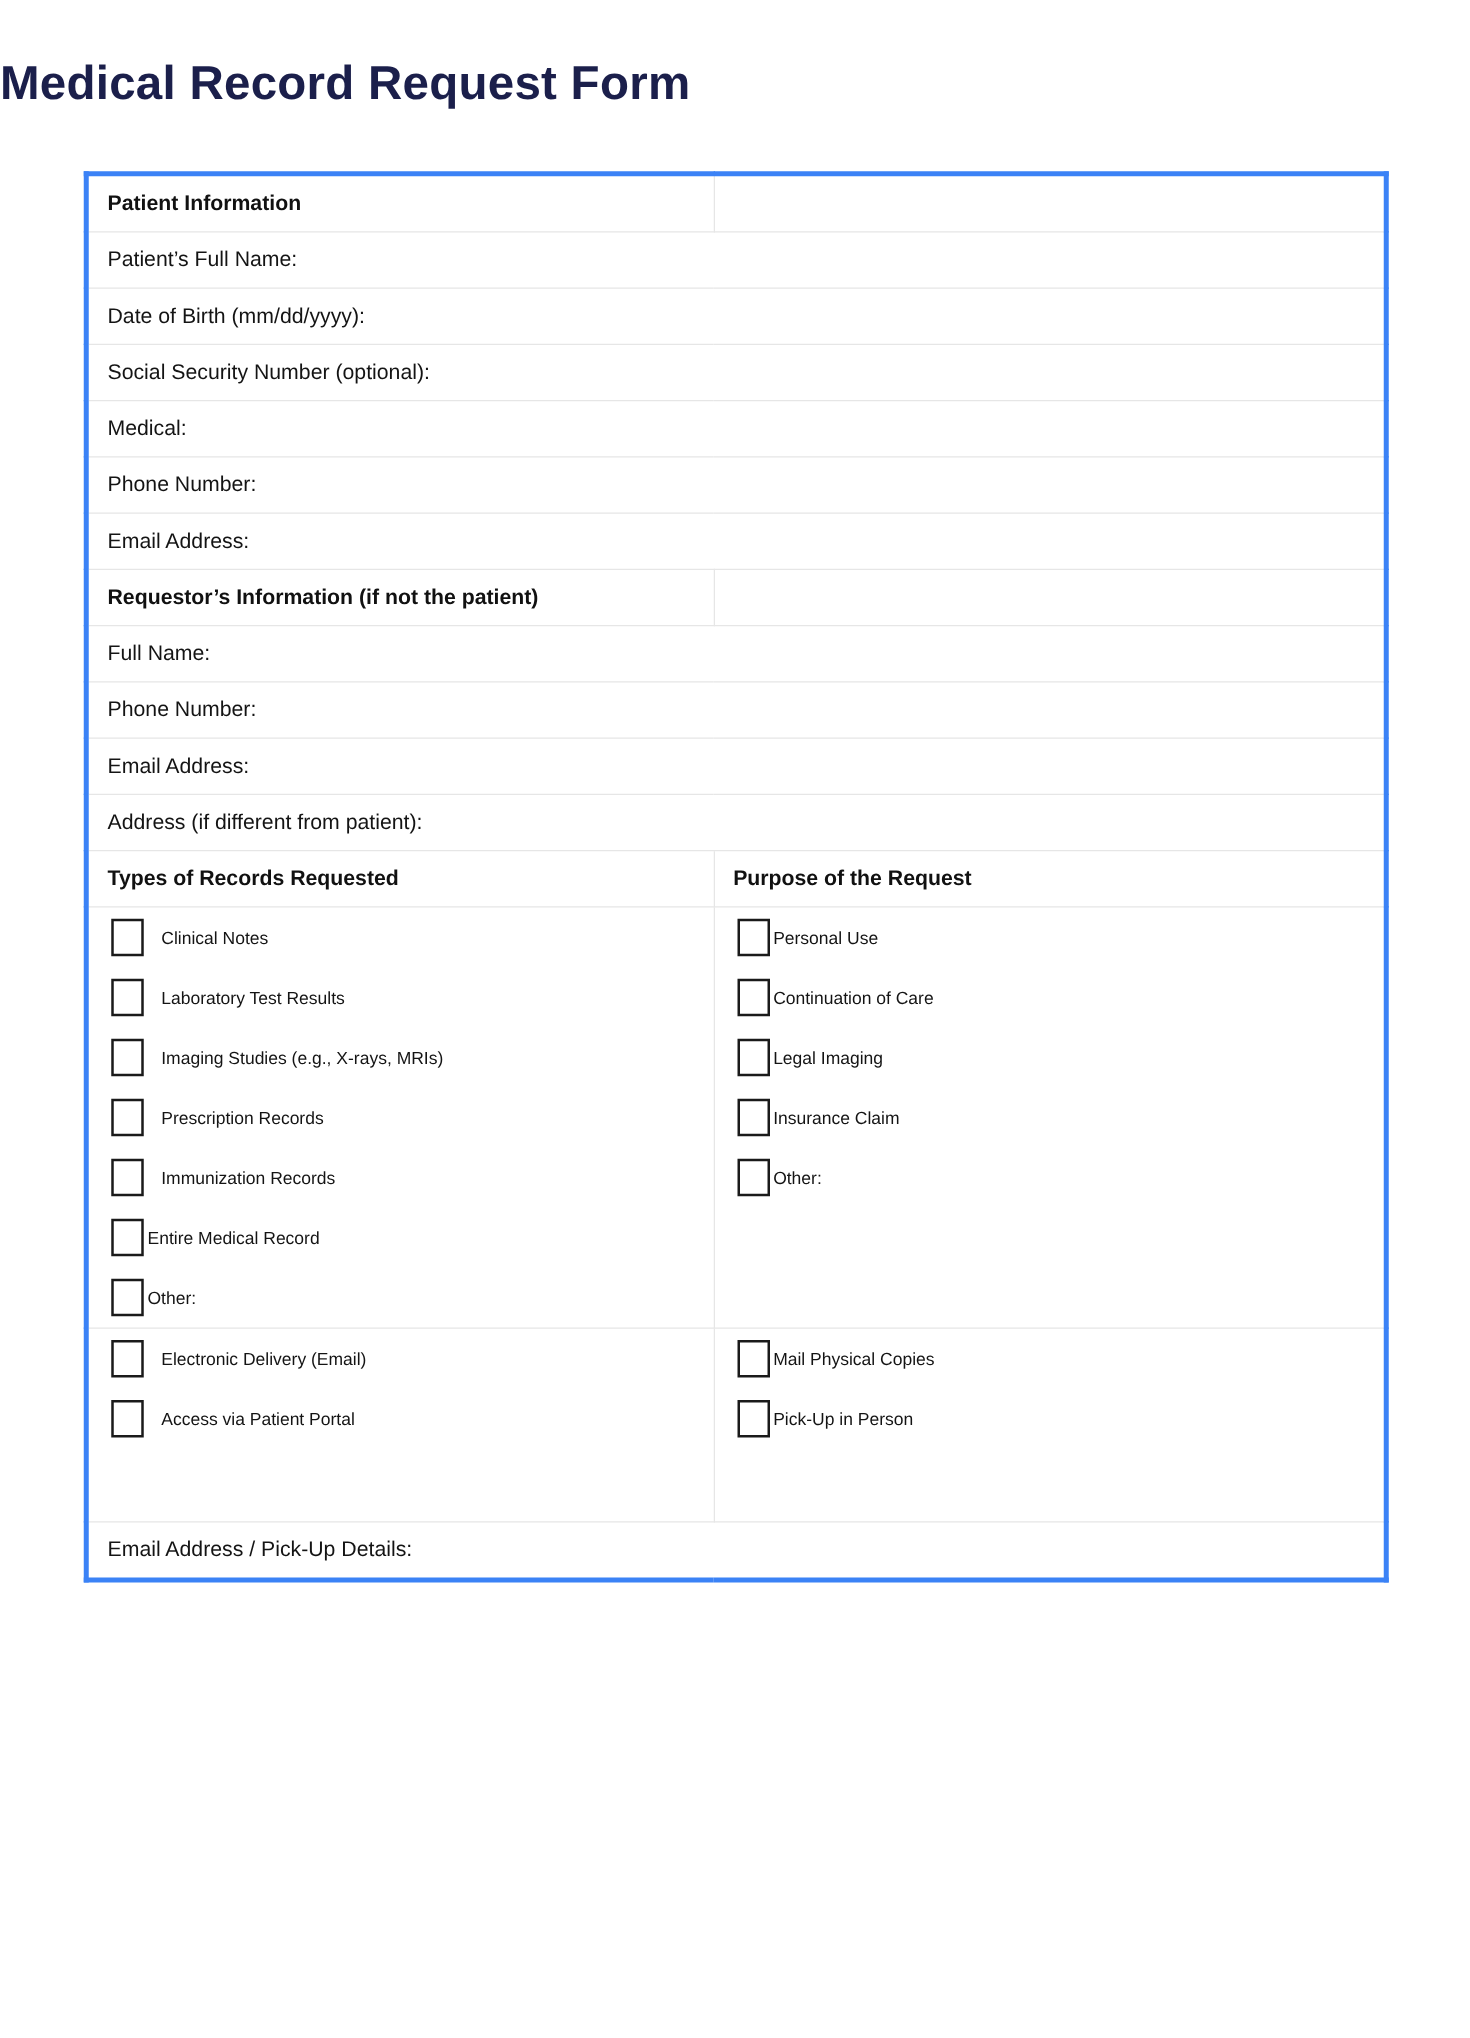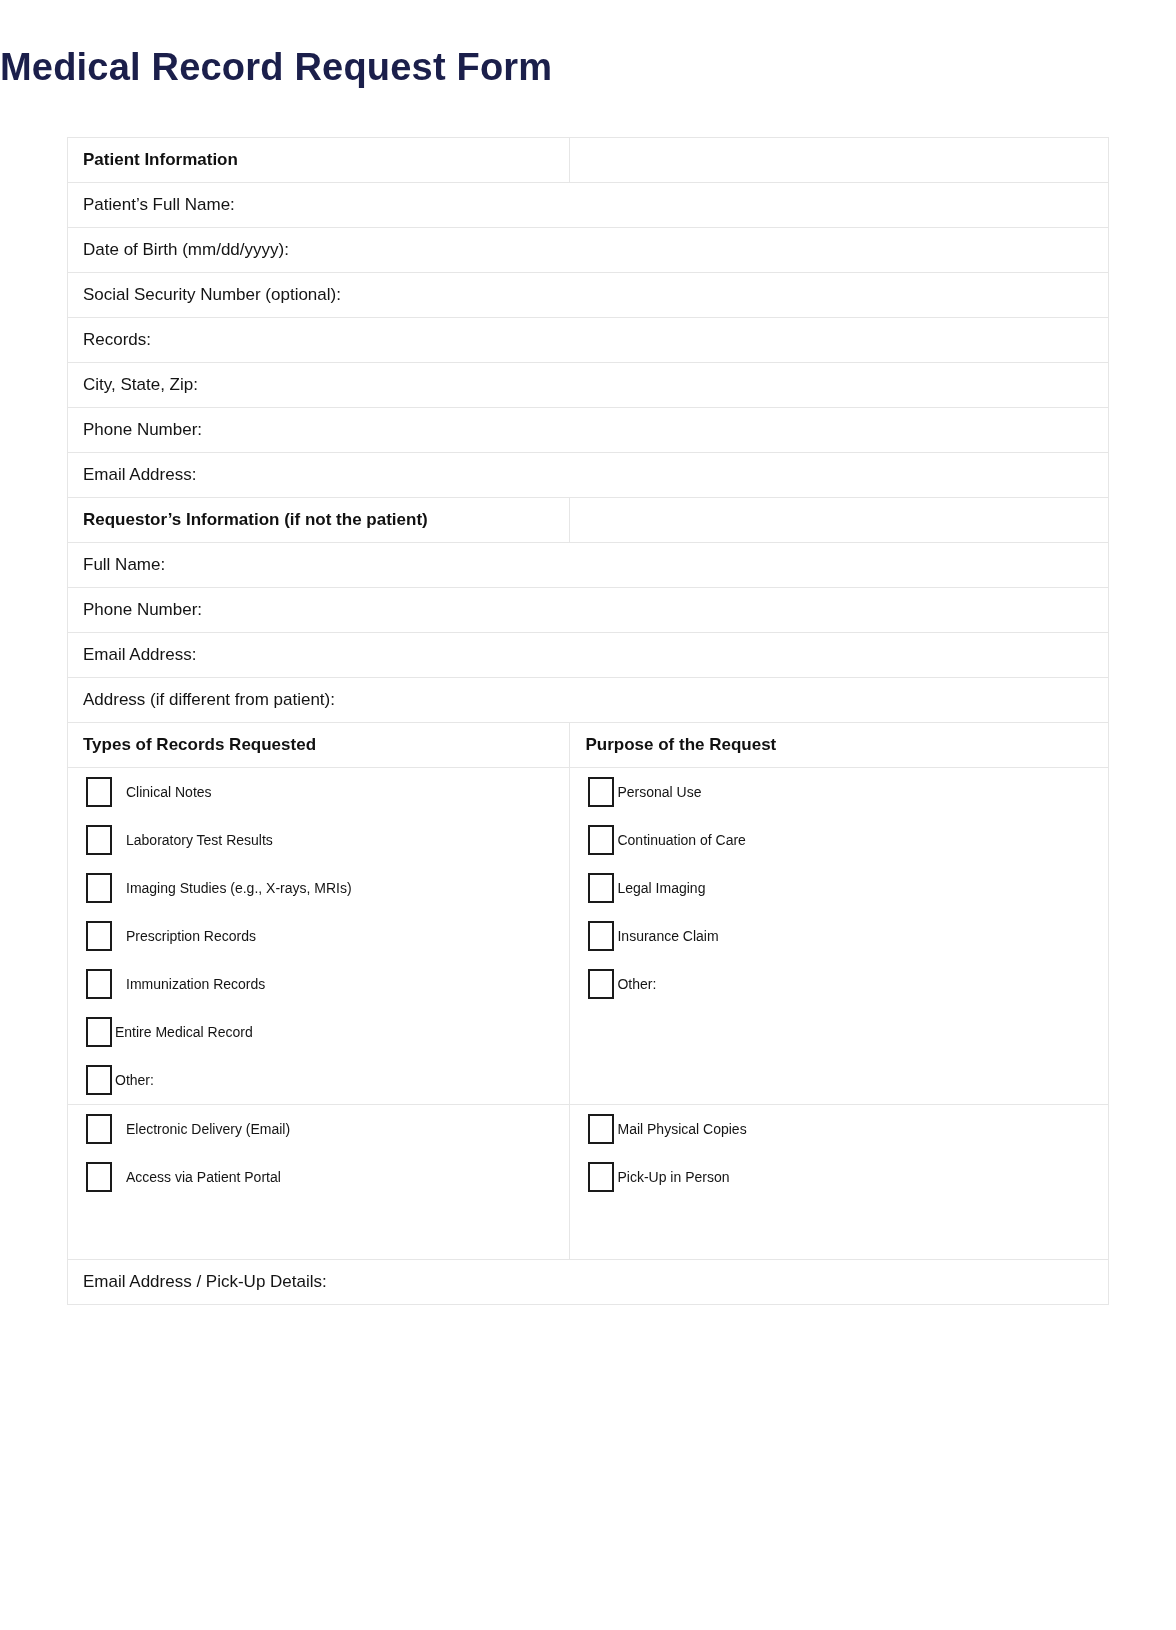--- a/index.html
+++ b/index.html
@@ -31,21 +31,21 @@
   }
   .table-wrap {
     margin: 0 auto;
     margin-top: 48px;
     width: 1042px;
   }
   table.form-table {
     width: 1042px;
     border-collapse: collapse;
     table-layout: fixed;
-    border: 1px solid #3b82f6;
+    border: 4px solid #3b82f6;
   }
   table.form-table td {
     border: 1px solid #e6e6e6;
     padding: 0;
     vertical-align: top;
     background: #ffffff;
   }
   .col-left { width: 502px; }
   .col-right { width: 538px; }
 
@@ -140,26 +140,21 @@
             <div class="label">Date of Birth (mm/dd/yyyy):</div>
           </td>
         </tr>
         <tr>
           <td class="field-row" colspan="2">
             <div class="label">Social Security Number (optional):</div>
           </td>
         </tr>
         <tr>
           <td class="field-row" colspan="2">
-            <div class="label">Records:</div>
-          </td>
-        </tr>
-        <tr>
-          <td class="field-row" colspan="2">
-            <div class="label">City, State, Zip:</div>
+            <div class="label">Medical:</div>
           </td>
         </tr>
         <tr>
           <td class="field-row" colspan="2">
             <div class="label">Phone Number:</div>
           </td>
         </tr>
         <tr>
           <td class="field-row" colspan="2">
             <div class="label">Email Address:</div>

